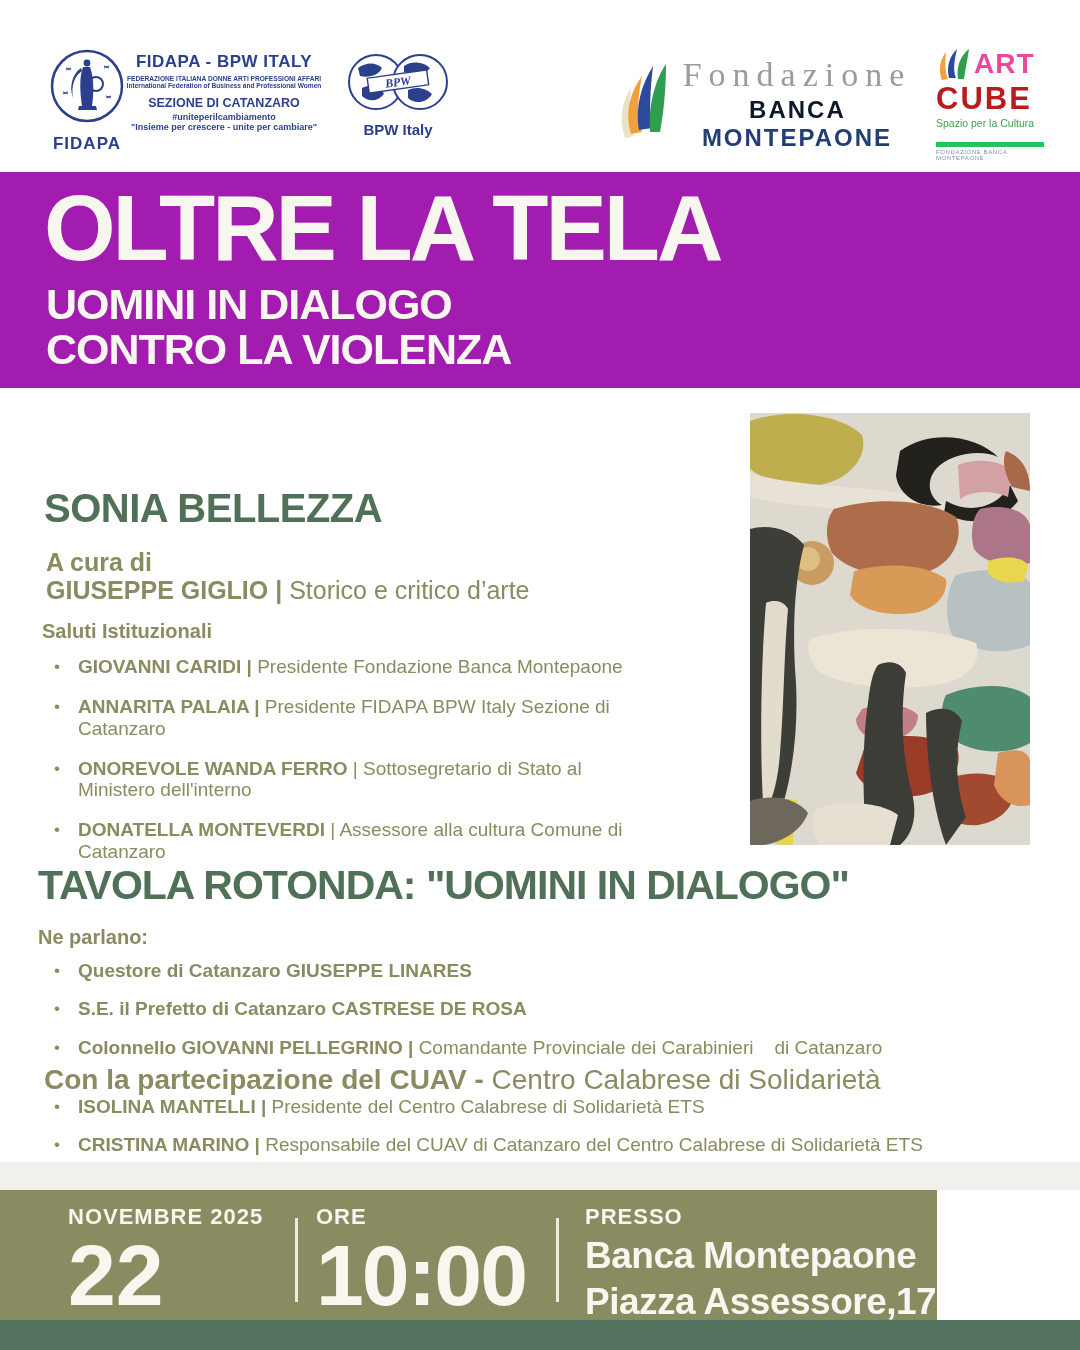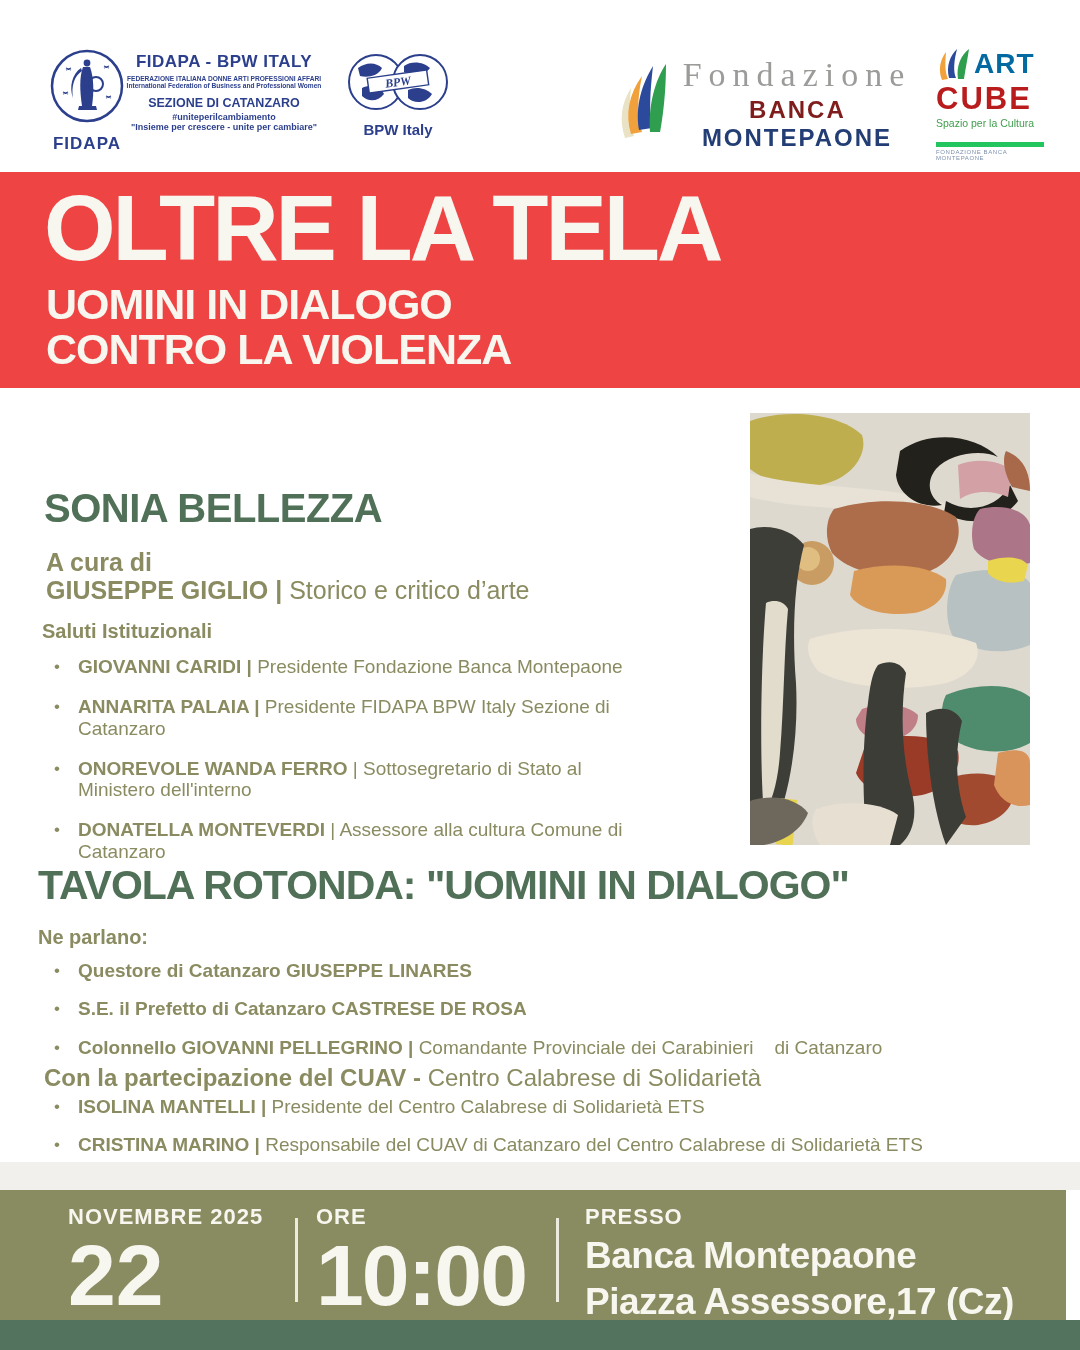--- a/index.html
+++ b/index.html
@@ -18,31 +18,31 @@
   .hdr-sec{font-size:12.5px;font-weight:bold;margin-top:7px;}
   .hdr-tag{font-size:9px;font-weight:bold;margin-top:2px;}
   .hdr-motto{font-size:9px;font-weight:bold;}
   .bpw-logo{position:absolute;left:346px;top:52px;width:104px;text-align:center;}
   .bpw-label{color:#2b3f8c;font-weight:bold;font-size:15px;margin-top:1px;}
   .fond-logo{position:absolute;left:618px;top:56px;width:300px;}
   .fond-petals{position:absolute;left:0;top:2px;}
   .fond-text{position:absolute;left:58px;top:0;width:242px;text-align:center;}
   .fond-serif{font-family:"Liberation Serif",serif;color:#9b9b99;font-size:34px;letter-spacing:7px;}
   .fond-bank{font-size:24px;font-weight:bold;letter-spacing:2px;margin-top:2px;}
-  .fond-banca{color:#7f1d1d;}
+  .fond-banca{color:#0f172a;}
   .fond-monte{color:#233e75;}
   .artcube{position:absolute;left:936px;top:46px;width:108px;}
   .ac-row{position:relative;height:36px;}
   .ac-petals{position:absolute;left:2px;top:2px;}
-  .ac-art{position:absolute;left:38px;top:2px;color:#0369a1;font-weight:bold;font-size:28px;letter-spacing:1px;}
+  .ac-art{position:absolute;left:38px;top:2px;color:#ec4899;font-weight:bold;font-size:28px;letter-spacing:1px;}
   .ac-cube{color:#b91c1c;font-weight:bold;font-size:31px;letter-spacing:2px;line-height:1;margin-top:1px;}
   .ac-tag{color:#3f9e4d;font-size:10.5px;margin-top:3px;border-bottom:5px solid #22c55e;padding-bottom:13px;}
   .ac-sub{color:#7d90ad;font-size:6px;letter-spacing:.6px;margin-top:2px;}
   
-  .band{position:absolute;left:0;top:172px;width:1080px;height:216px;background:#ef4444;color:#f7f6ef;}
+  .band{position:absolute;left:0;top:172px;width:1080px;height:216px;background:#a21caf;color:#f7f6ef;}
   .band-title{position:absolute;left:44px;top:8px;font-size:92px;font-weight:bold;letter-spacing:-3px;line-height:1.05;}
   .band-subwrap{position:absolute;left:46px;top:110px;font-size:43px;font-weight:bold;letter-spacing:-1px;line-height:1.05;}
   
   .h-green{color:#507157;font-weight:bold;}
   .vern-heading{position:absolute;left:40px;top:400px;font-size:46px;letter-spacing:-1px;}
   .vern-expo{position:absolute;left:45px;top:460px;font-size:24px;font-weight:bold;}
   .vern-artist{position:absolute;left:44px;top:486px;font-size:40px;letter-spacing:-.5px;}
   .vern-curalabel{position:absolute;left:46px;top:548px;font-size:25px;font-weight:bold;}
   .vern-curator{position:absolute;left:46px;top:576px;font-size:25px;}
   .vern-curator .bold{font-weight:bold;}
@@ -52,29 +52,29 @@
   .speakers li::before{content:"•";position:absolute;left:8px;top:1px;font-size:17px;}
   .speakers .bold{font-weight:bold;}
   .speakers .role{white-space:pre-line;}
   .painting{position:absolute;left:750px;top:413px;width:280px;height:432px;}
   .tavola-heading{position:absolute;left:38px;top:862px;font-size:41px;letter-spacing:-1px;}
   .tavola-ne{position:absolute;left:38px;top:926px;font-size:20px;font-weight:bold;}
   .tavola-list{position:absolute;left:46px;top:960px;width:1000px;list-style:none;margin:0;padding:0;font-size:19px;line-height:1.12;}
   .tavola-list li{position:relative;padding-left:32px;margin-bottom:17px;}
   .tavola-list li::before{content:"•";position:absolute;left:8px;top:1px;font-size:17px;}
   .tavola-list .bold{font-weight:bold;}
-  .cuav-line{position:absolute;left:44px;top:1064px;font-size:24px;}
+  .cuav-line{position:absolute;left:44px;top:1064px;font-size:28px;}
   .cuav-line .bold{font-weight:bold;}
   .cuav-list{position:absolute;left:46px;top:1096px;width:1010px;list-style:none;margin:0;padding:0;font-size:19px;line-height:1.12;}
   .cuav-list li{position:relative;padding-left:32px;margin-bottom:17px;}
   .cuav-list li::before{content:"•";position:absolute;left:8px;top:1px;font-size:17px;}
   .cuav-list .bold{font-weight:bold;}
   
   .pre-footer{position:absolute;left:0;top:1162px;width:1080px;height:28px;background:#f1f0ec;}
-  .footer{position:absolute;left:0;top:1190px;width:1066px;height:130px;background:#898b61;color:#f7f6ef;}
+  .footer{position:absolute;left:0;top:1190px;width:937px;height:130px;background:#898b61;color:#f7f6ef;}
   .f-label{font-size:22px;font-weight:bold;letter-spacing:1px;}
   .f-date{position:absolute;left:68px;top:14px;}
   .f-day{font-size:86px;font-weight:bold;line-height:1;margin-top:2px;}
   .f-div{position:absolute;top:28px;width:3px;height:84px;background:#edebdd;}
   .f-div1{left:295px;}
   .f-div2{left:556px;}
   .f-time{position:absolute;left:316px;top:14px;}
   .f-clock{font-size:86px;font-weight:bold;line-height:1;margin-top:2px;letter-spacing:-2px;}
   .f-place{position:absolute;left:585px;top:14px;}
   .f-place-big{font-size:37px;font-weight:bold;line-height:1.08;margin-top:6px;letter-spacing:-.5px;}

